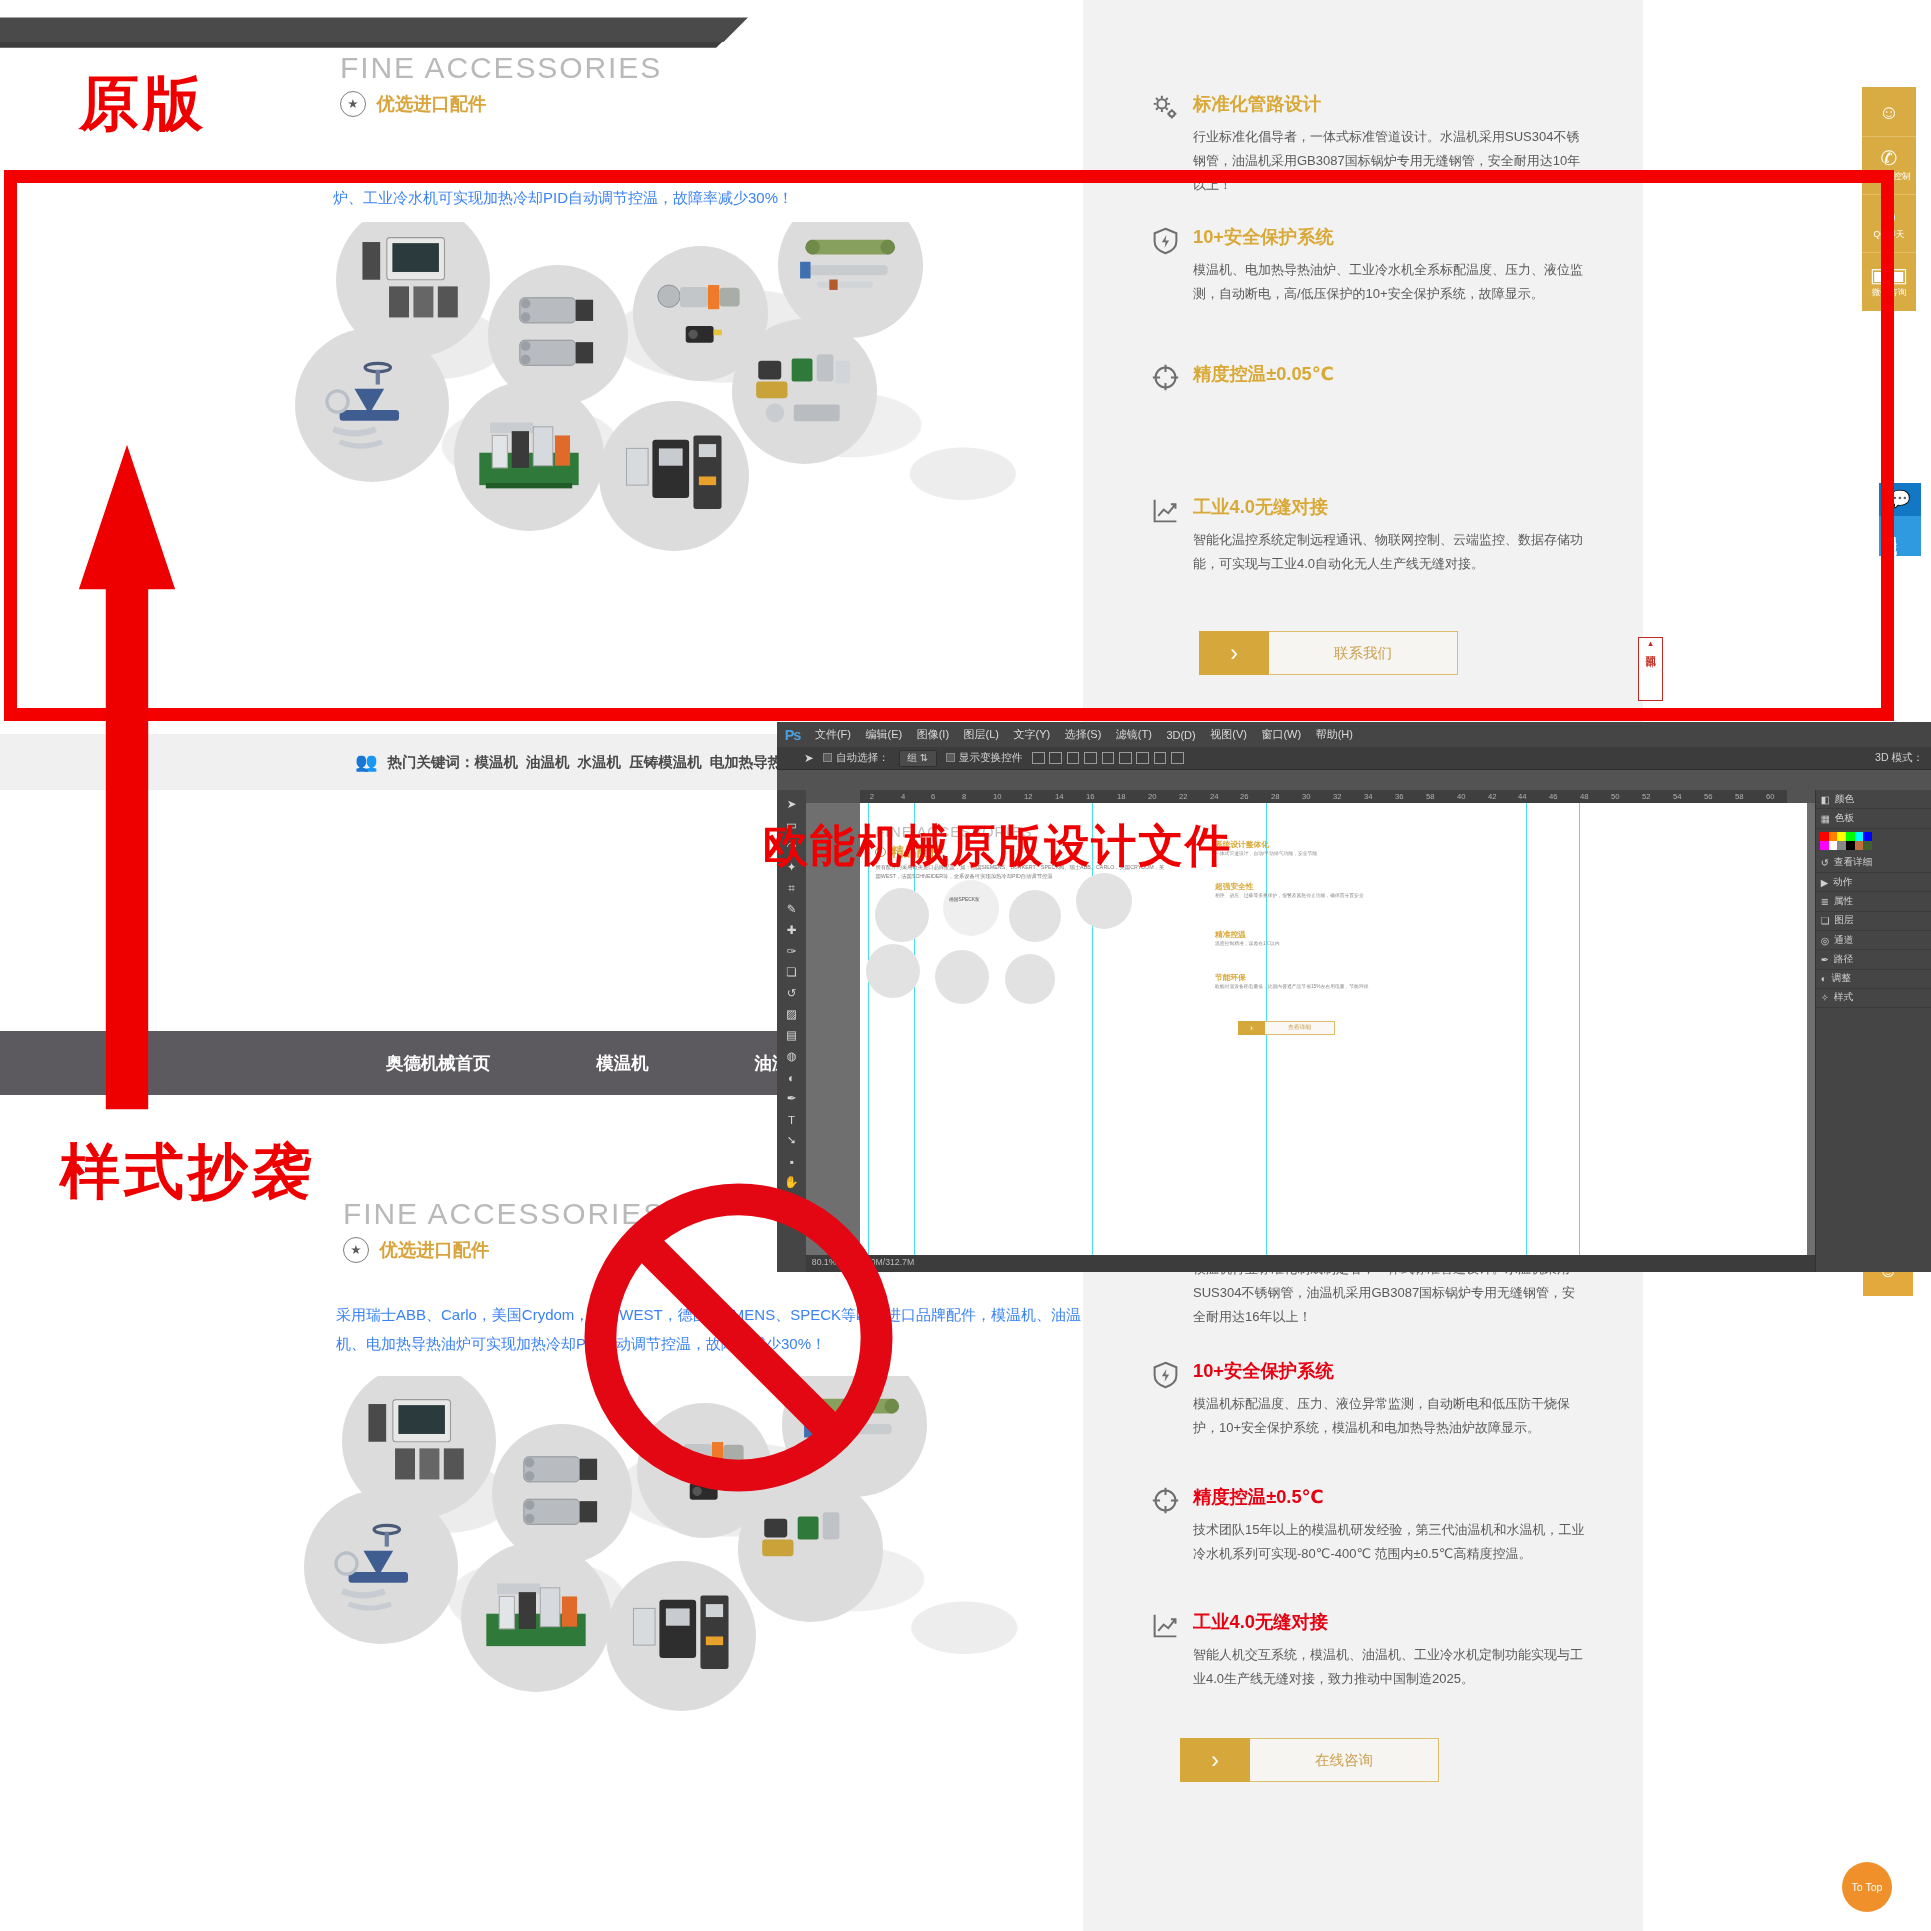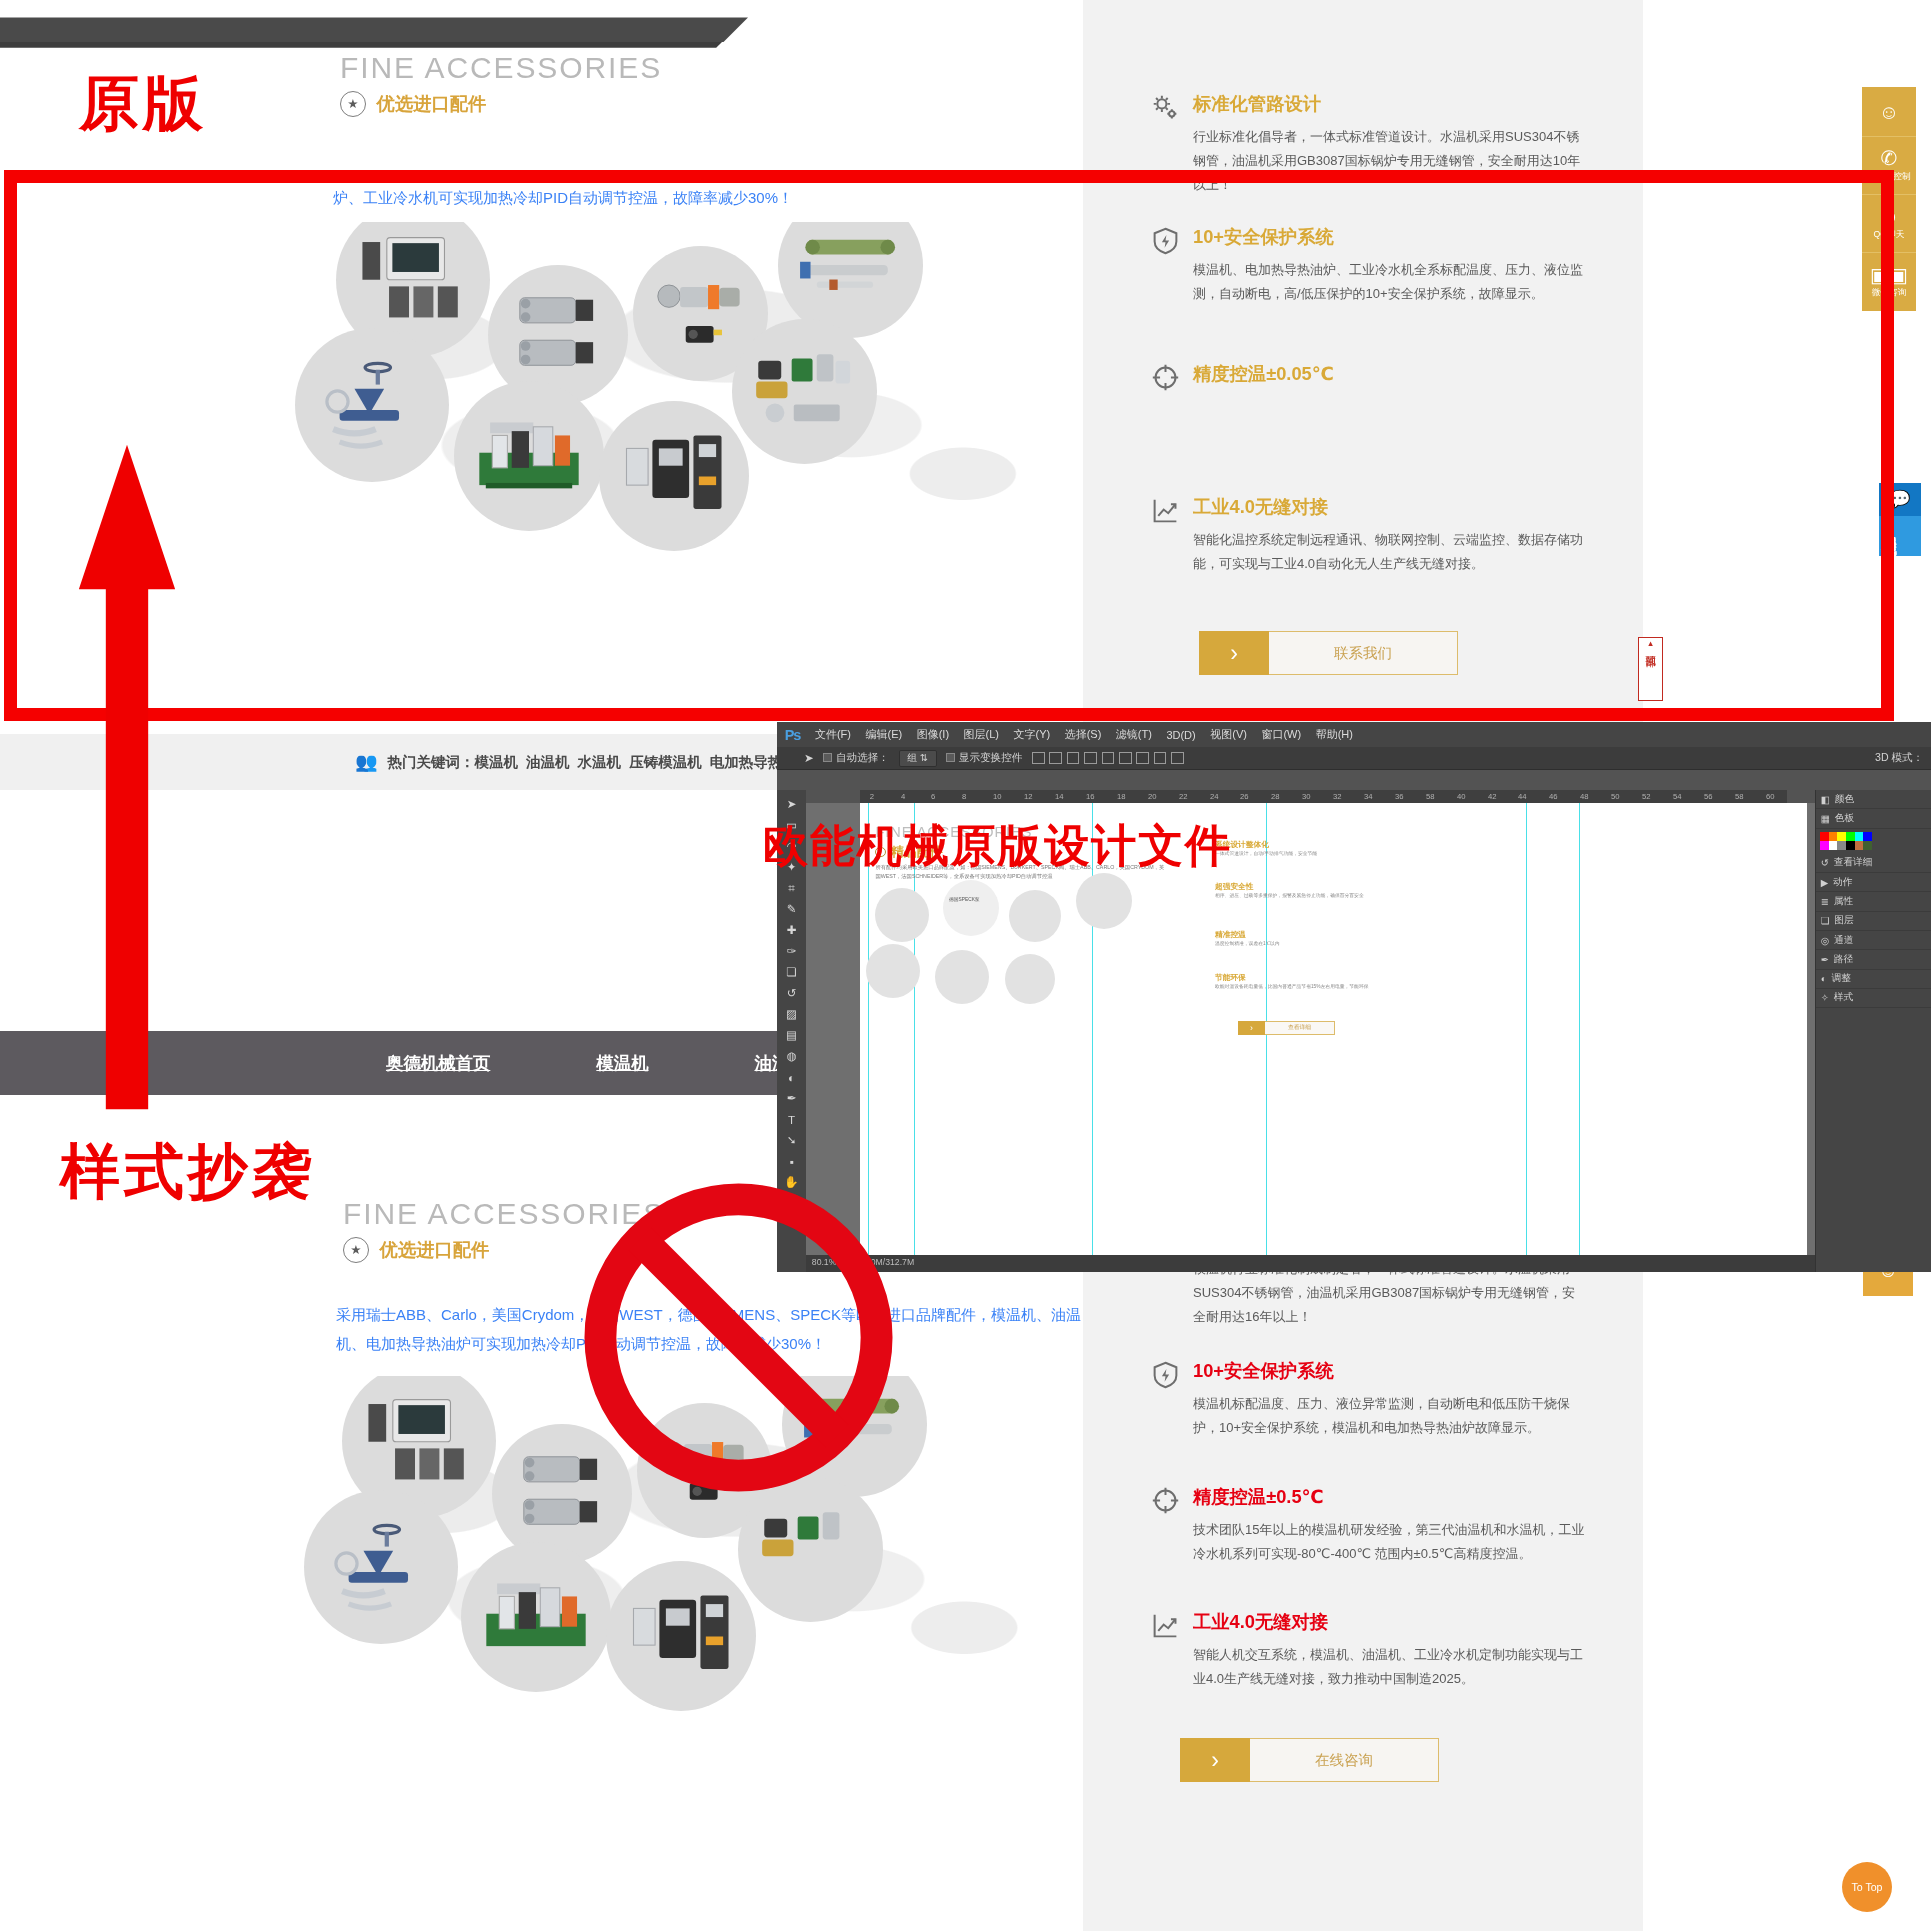--- a/index.html
+++ b/index.html
@@ -92,21 +92,21 @@
   #kwbar { position:absolute; left:0; top:734px; width:1719px; height:56px; background:#f0f0f0; display:flex; align-items:center; }
   .kw-inner { display:flex; align-items:center; gap:9.7px; margin-left:355px; }
   .kw-ico { font-size:18.3px; color:#9a9a9a; }
   .kw-text { font-size:14.5px; color:#4a4a4a; font-weight:bold; }
 
   
   #midwhite { position:absolute; left:0; top:790px; width:1719px; height:251px; background:#fff; }
   #bignum { position:absolute; left:826px; top:826px; font-size:39px; font-weight:bold; color:#222; }
   #navbar { position:absolute; left:0; top:1031px; width:1719px; height:64px; background:#5d5a5f; display:flex; align-items:center; }
   .nav-items { display:flex; gap:106px; margin-left:386px; }
-  .nav-item { color:#fff; font-size:17.4px; font-weight:bold;text-decoration:underline; }
+  .nav-item { color:#fff; font-size:17.4px; font-weight:bold; }
   #waves { position:absolute; left:1072px; top:1126px; font-size:39px; color:#e9e9e9; letter-spacing:-5.8px; }
 
   
   #copy-section { position:absolute; left:0; top:1144px; width:1719px; height:787px; background:#fff; }
 
   
   #ps {
     position:absolute; left:777px; top:722px; width:1154px; height:550px;
     background:#535353; color:#d4d4d4; font-size:10.6px; overflow:hidden;
     font-family:"Liberation Sans",sans-serif;

